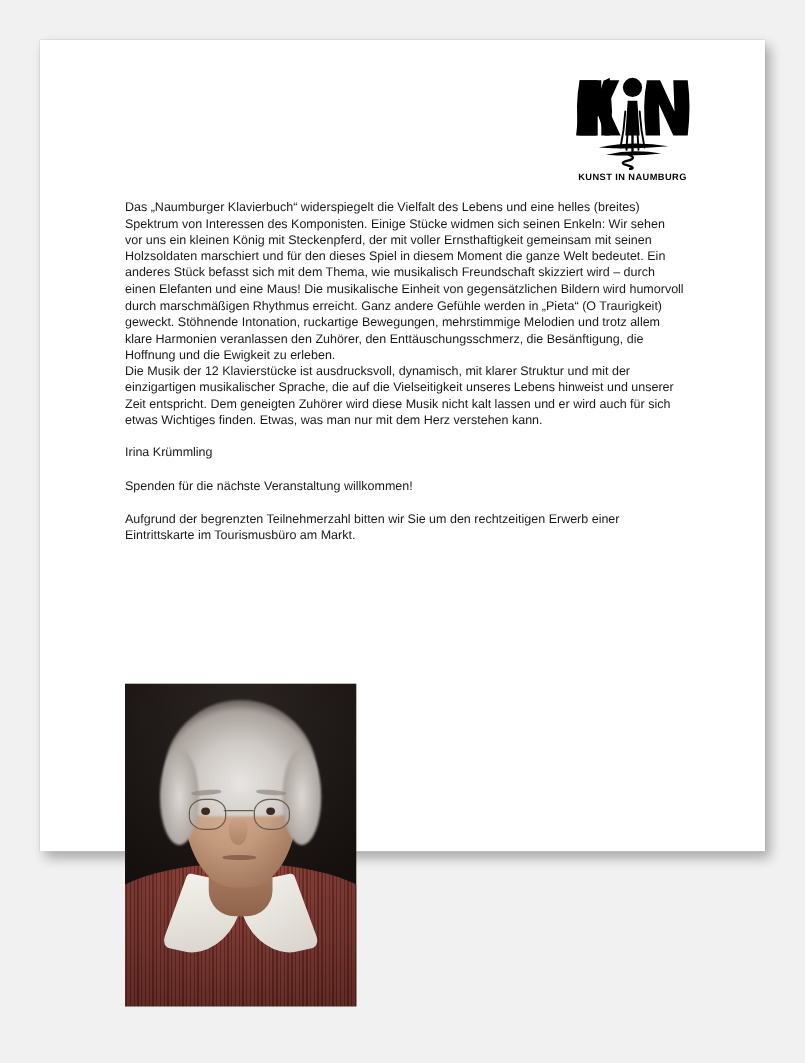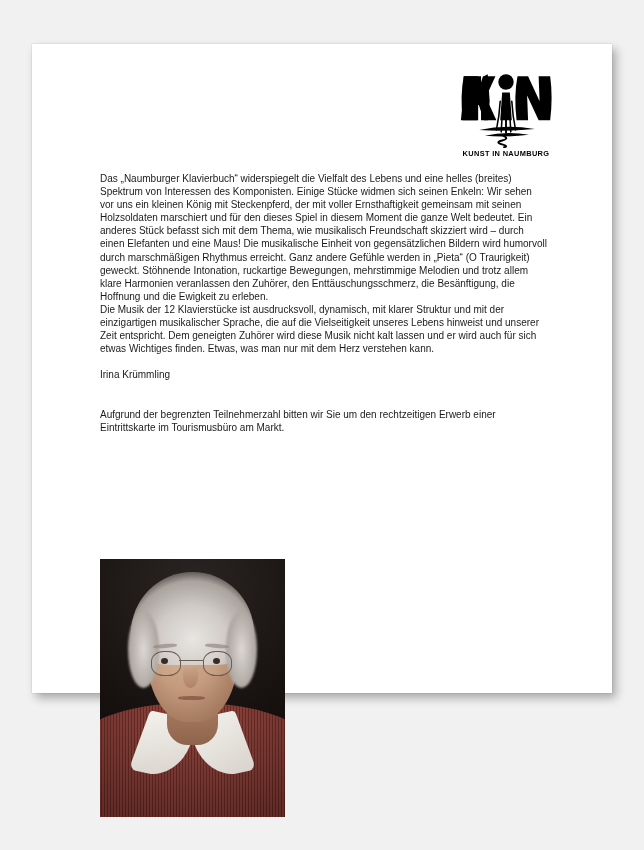--- a/index.html
+++ b/index.html
@@ -17,21 +17,20 @@
   
   #page-sheet {
     position: absolute;
     left: 32px;
     top: 32px;
     width: 580px;
     height: 649px;
     background: #ffffff;
     box-shadow: 4px 5px 9px rgba(0,0,0,0.30),
                 0 0 1px rgba(0,0,0,0.25);
-    margin-top: 12px;
   }
 
   
   #logo-block {
     position: absolute;
     left: 412px;
     top: 18px;
     width: 124px;
     text-align: center;
   }
@@ -263,20 +262,21 @@
 
     <p class="para">Das „Naumburger Klavierbuch“ widerspiegelt die Vielfalt des Lebens und eine helles (breites) Spektrum von Interessen des Komponisten. Einige Stücke widmen sich seinen Enkeln: Wir sehen vor uns ein kleinen König mit Steckenpferd, der mit voller Ernsthaftigkeit gemeinsam mit seinen Holzsoldaten marschiert und für den dieses Spiel in diesem Moment die ganze Welt bedeutet. Ein anderes Stück befasst sich mit dem Thema, wie musikalisch Freundschaft skizziert wird – durch einen Elefanten und eine Maus! Die musikalische Einheit von gegensätzlichen Bildern wird humorvoll durch marschmäßigen Rhythmus erreicht. Ganz andere Gefühle werden in „Pieta“ (O Traurigkeit) geweckt. Stöhnende Intonation, ruckartige Bewegungen, mehrstimmige Melodien und trotz allem klare Harmonien veranlassen den Zuhörer, den Enttäuschungsschmerz, die Besänftigung, die Hoffnung und die Ewigkeit zu erleben.</p>
     <p class="para">Die Musik der 12 Klavierstücke ist ausdrucksvoll, dynamisch, mit klarer Struktur und mit der einzigartigen musikalischer Sprache, die auf die Vielseitigkeit unseres Lebens hinweist und unserer Zeit entspricht. Dem geneigten Zuhörer wird diese Musik nicht kalt lassen und er wird auch für sich etwas Wichtiges finden. Etwas, was man nur mit dem Herz verstehen kann.</p>
 
     <div class="gap"></div>
 
     <div class="para">Irina Krümmling</div>
 
     <div class="gap"></div>
 
+    <div class="para">Spenden für die nächste Veranstaltung willkommen!</div>
 
     <div class="gap"></div>
 
     <div class="para">Aufgrund der begrenzten Teilnehmerzahl bitten wir Sie um den rechtzeitigen Erwerb einer Eintrittskarte im Tourismusbüro am Markt.</div>
   </div>
 
   <div id="portrait-photo">
     <div class="ph-bg"></div>
     <div class="ph-sweater"></div>
     <div class="ph-collar-l"></div>

